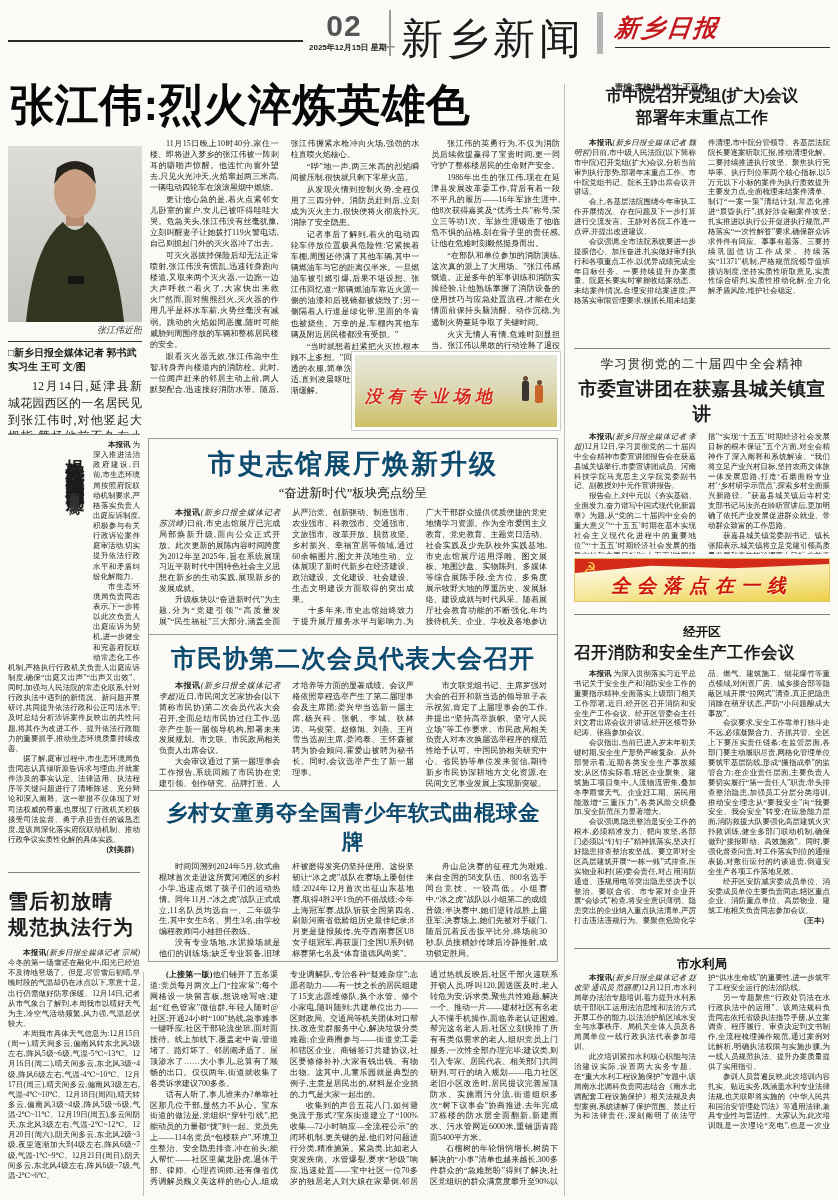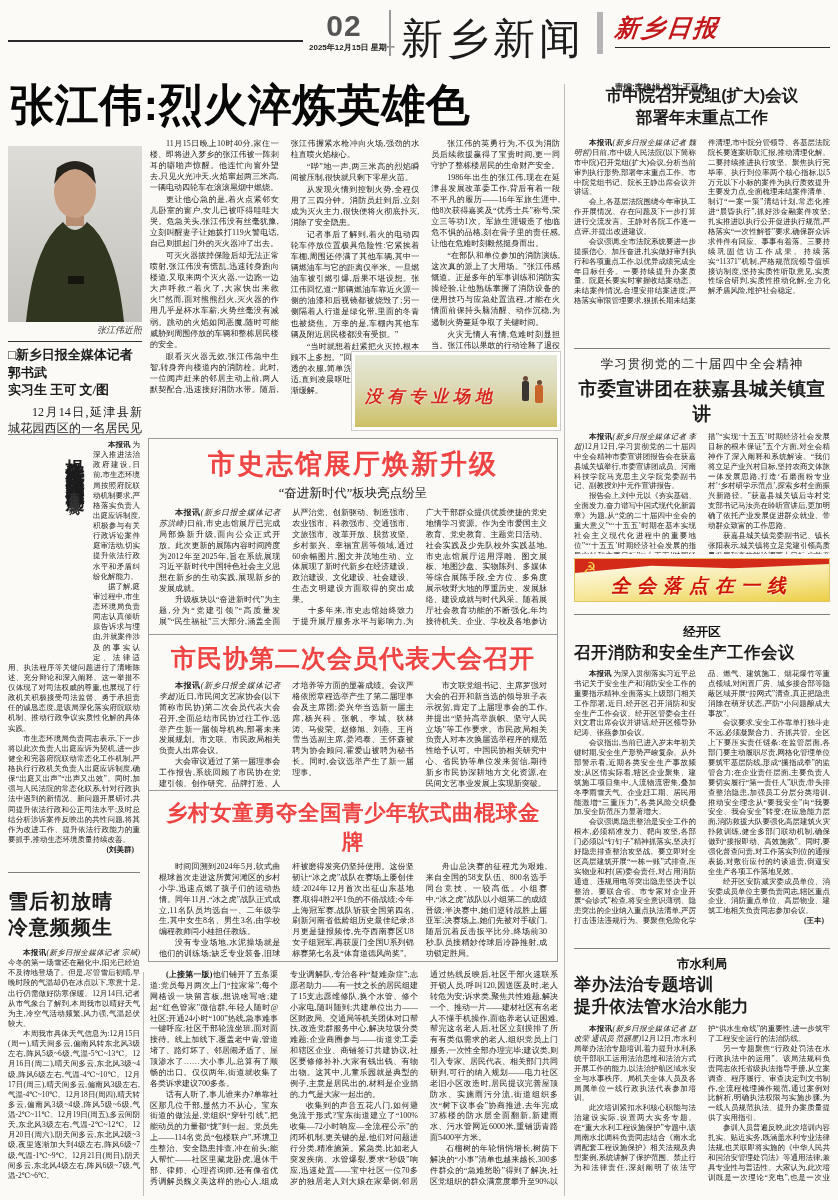--- a/index.html
+++ b/index.html
@@ -35,21 +35,21 @@
   .cols-3 { column-count:3; column-gap:12px; }
   .sig { display:block; text-align:right; font-weight:bold; padding-right:6px; }
   .hline { border-top:1px solid #7f7f7f; }
   .vline { background:#bdbdbd; width:1px; }
 
   
   .lead-headline { left:10px; top:76px; width:552px; font-size:44px; font-weight:900; letter-spacing:0.5px; color:#080808; white-space:nowrap; }
   .lead-left { left:8px; top:146px; width:134px; height:288px; overflow:hidden; }
   .lead-photo { width:134px; height:176px; display:block; }
   .lead-caption { text-align:right; font-size:9px; font-style:italic; padding:2px 0 4px; color:#333; }
-  .lead-byline { border-top:1.5px solid #333; padding-top:4px; font-size:13px; font-weight:bold; line-height:1.35; }
+  .lead-byline { border-top:1.5px solid #333; padding-top:4px; font-size:10px; font-weight:bold; line-height:1.35; }
   .lead-intro { margin-top:5px; font-size:12px; line-height:1.4; }
   .lead-intro p { text-indent:2em; text-align:justify; }
   .lead-body { left:150px; top:138px; width:410px; height:296px; font-size:8px; line-height:1.38; }
   .lead-body p { margin-bottom:1px; }
 
   
   .promo { left:352px; top:352px; width:208px; height:78px; border:3px solid #ffffff; outline:1px solid #cccccc;
     background:linear-gradient(180deg,#e7e9da 0%,#ddd9b6 45%,#cdc065 100%); z-index:5; overflow:hidden; }
   .promo-text { position:absolute; left:10px; top:30px; font-size:17px; font-weight:900; font-style:italic; color:#d6281c; letter-spacing:5px; text-shadow:0 0 2px #fff; }
   .promo-fig { position:absolute; border-radius:2px; }
@@ -64,21 +64,21 @@
   .vh { font-weight:900; font-size:19px; letter-spacing:2px; line-height:1.2; }
   .v-agency { font-size:10.5px; font-weight:bold; color:#333; margin-left:8px; padding-top:2px; letter-spacing:3px; }
   .hr-left1 { left:8px; top:872px; width:132px; }
   .weather { left:8px; top:882px; width:132px; height:314px; overflow:hidden; font-size:7.5px; line-height:1.35; }
   .weather-head { font-size:20px; font-weight:900; line-height:1.3; margin:6px 0 8px; letter-spacing:1px; }
 
   
   .mid-box { left:148px; top:438px; width:410px; height:524px; border:1px solid #9a9a9a; background:#fbfaf6; overflow:hidden; }
   .mid-sec { padding:7px 10px 5px; border-bottom:1px solid #9a9a9a; }
   .mid-sec:last-child { border-bottom:none; }
-  .mid-head { text-align:center; font-weight:900; color:#ef4444; }
+  .mid-head { text-align:center; font-weight:900; color:#0c4a6e; }
   .museum-head { font-size:27px; letter-spacing:2px; }
   .museum-sub { text-align:center; font-size:12.5px; margin:3px 0 6px; color:#222; }
   .folk-head { font-size:25px; letter-spacing:1px; margin-bottom:6px; }
   .hockey-head { font-size:21.5px; letter-spacing:0.5px; margin-bottom:6px; }
   .mid-body { font-size:8px; line-height:1.36; }
   .museum-body { height:130px; }
   .folk-body { height:112px; }
   .hockey-body { height:122px; }
 
   .continuation { left:150px; top:970px; width:408px; height:228px; overflow:hidden; font-size:8px; line-height:1.36; }
@@ -181,32 +181,32 @@
 <div class="abs hline" style="left:8px; top:434px; width:132px;"></div>
 
 <div class="abs env-art art-body">
   <div class="v-headblock sans">
     <span class="vh">提升依法行政能力</span>
     <span class="vh">落实出庭应诉制度</span>
     <span class="v-agency">市生态环境局</span>
   </div>
   <div>
       <p><b>本报讯</b> 为深入推进法治政府建设,日前,市生态环境局按照府院联动机制要求,严格落实负责人出庭应诉制度,积极参与有关行政诉讼案件庭审活动,切实提升依法行政水平和矛盾纠纷化解能力。</p>
+      <p>市生态环境局负责同志表示,下一步将以此次负责人出庭应诉为契机,进一步健全和完善府院联动常态化工作机制,严格执行行政机关负责人出庭应诉制度,确保“出庭又出声”“出声又出效”。同时,加强与人民法院的常态化联系,针对行政执法中遇到的新情况、新问题开展研讨,共同提升依法行政和公正司法水平;及时总结分析涉诉案件反映出的共性问题,将其作为改进工作、提升依法行政能力的重要抓手,推动生态环境质量持续改善。</p>
       <p>据了解,庭审过程中,市生态环境局负责同志认真倾听原告诉求与理由,并就案件涉及的事实认定、法律适用、执法程序等关键问题进行了清晰陈述、充分辩论和深入阐释。这一举措不仅体现了对司法权威的尊重,也展现了行政机关积极接受司法监督、勇于承担责任的诚恳态度,是该局深化落实府院联动机制、推动行政争议实质性化解的具体实践。</p>
-      <p>市生态环境局负责同志表示,下一步将以此次负责人出庭应诉为契机,进一步健全和完善府院联动常态化工作机制,严格执行行政机关负责人出庭应诉制度,确保“出庭又出声”“出声又出效”。同时,加强与人民法院的常态化联系,针对行政执法中遇到的新情况、新问题开展研讨,共同提升依法行政和公正司法水平;及时总结分析涉诉案件反映出的共性问题,将其作为改进工作、提升依法行政能力的重要抓手,推动生态环境质量持续改善。</p>
     </div>
   <span class="sig">(刘美群)</span>
 </div>
 
 <div class="abs hline hr-left1"></div>
 
 <div class="abs weather art-body">
   <div class="weather-head sans">
     <div>雪后初放晴</div>
-    <div>冷意频频生</div>
+    <div>规范执法行为</div>
   </div>
   <div>
       <p><b>本报讯</b><span class="kai">(新乡日报全媒体记者 宗斌)</span>今冬的第一场雪还在融化中,阳光已经迫不及待地登场了。但是,尽管雪后初晴,早晚时段的气温却仍在冰点以下,寒意十足,出行仍需做好防寒保暖。12月14日,记者从市气象台了解到,本周我市以晴好天气为主,冷空气活动频繁,风力强,气温起伏较大。</p>
       <p>本周我市具体天气信息为:12月15日(周一),晴天间多云,偏南风转东北风3级左右,阵风5级~6级,气温-5℃~13℃。12月16日(周二),晴天间多云,东北风3级~4级,阵风6级左右,气温-4℃~10℃。12月17日(周三),晴天间多云,偏南风3级左右,气温-4℃~10℃。12月18日(周四),晴天转多云,偏南风3级~4级,阵风5级~6级,气温-2℃~11℃。12月19日(周五),多云间阴天,东北风3级左右,气温-2℃~12℃。12月20日(周六),阴天间多云,东北风2级~3级,夜里逐渐加大到4级左右,阵风6级~7级,气温-1℃~9℃。12月21日(周日),阴天间多云,东北风4级左右,阵风6级~7级,气温-2℃~6℃。</p>
     </div>
 </div>
 
 <div class="abs mid-box">
   <div class="mid-sec" style="height:196px;">
     <div class="mid-head museum-head sans">市史志馆展厅焕新升级</div>
@@ -287,23 +287,19 @@
         <p>经开区安防减灾委成员单位、消安委成员单位主要负责同志,辖区重点企业、消防重点单位、高层物业、建筑工地相关负责同志参加会议。</p>
       </div>
     <span class="sig">(王丰)</span>
   </div>
 </div>
 
 <div class="abs hline hr-r3"></div>
 
 <div class="abs rcol water">
   <div class="kicker-left sans">市水利局</div>
-  <div class="water-head sans">
-    <div>举办法治专题培训</div>
-    <div>提升依法管水治水能力</div>
-  </div>
   <div class="art-body cols-2 water-body">
       <p><b>本报讯</b><span class="kai">(新乡日报全媒体记者 赵改荣 通讯员 范丽星)</span>12月12日,市水利局举办法治专题培训,着力提升水利系统干部职工运用法治思维和法治方式开展工作的能力,以法治护航区域水安全与水事秩序。局机关全体人员及各局属单位一线行政执法代表参加培训。</p>
       <p>此次培训紧扣水利核心职能与法治建设实际,设置两大实务专题。在“重大水利工程设施保护”专题中,该局南水北调科负责同志结合《南水北调配套工程设施保护》相关法规及典型案例,系统讲解了保护范围、禁止行为和法律责任,深刻阐明了依法守护“供水生命线”的重要性,进一步筑牢了工程安全运行的法治防线。</p>
       <p>另一专题聚焦“行政处罚法在水行政执法中的运用”。该局法规科负责同志依托省级执法指导手册,从立案调查、程序履行、审查决定到文书制作,全流程梳理操作规范,通过案例对比解析,明确执法权限与实施步骤,为一线人员规范执法、提升办案质量提供了实用指引。</p>
       <p>参训人员普遍反映,此次培训内容扎实、贴近实务,既涵盖水利专业法律法规,也关联即将实施的《中华人民共和国治安管理处罚法》等通用法律,兼具专业性与普适性。大家认为,此次培训既是一次理论“充电”,也是一次业务“练兵”,对今后准确理解法律条文、规范执法行为、防范法律风险具有积极指导意义。</p>
     </div>
 </div>
 
 </body></html>

